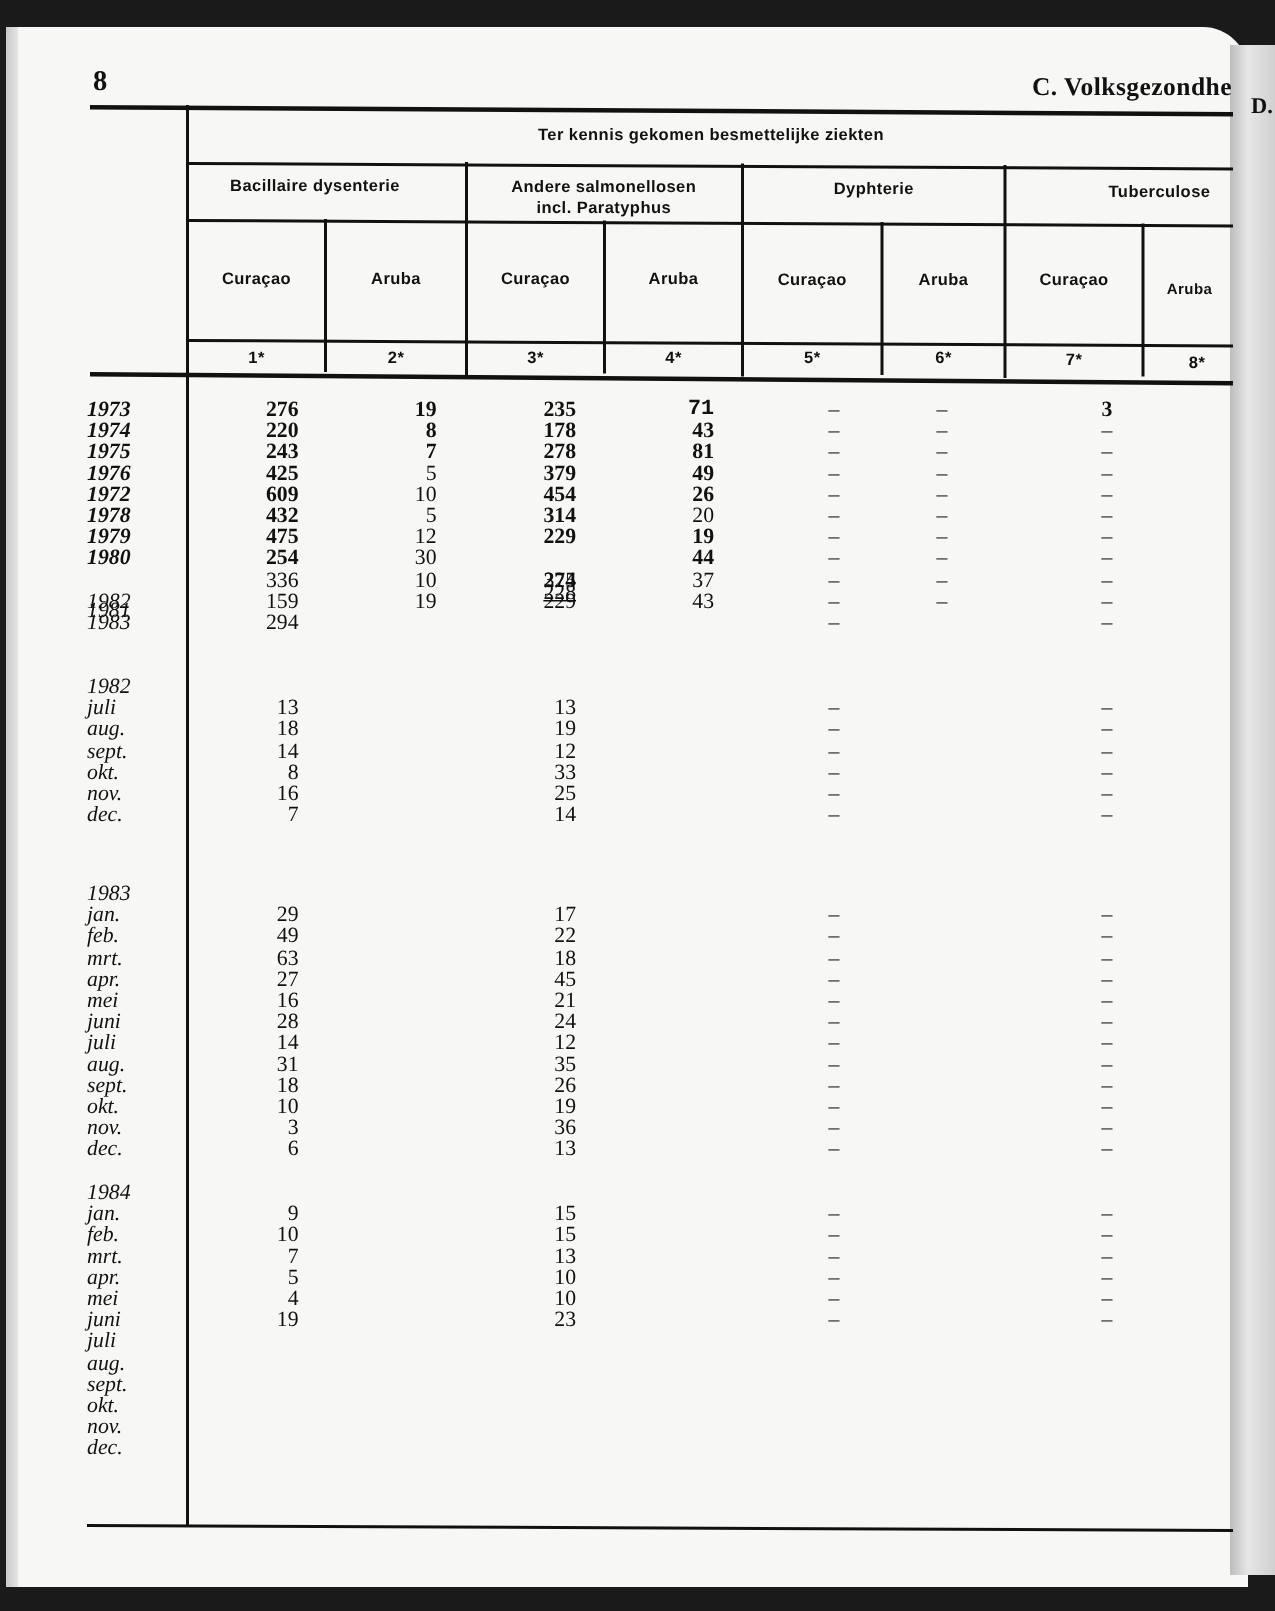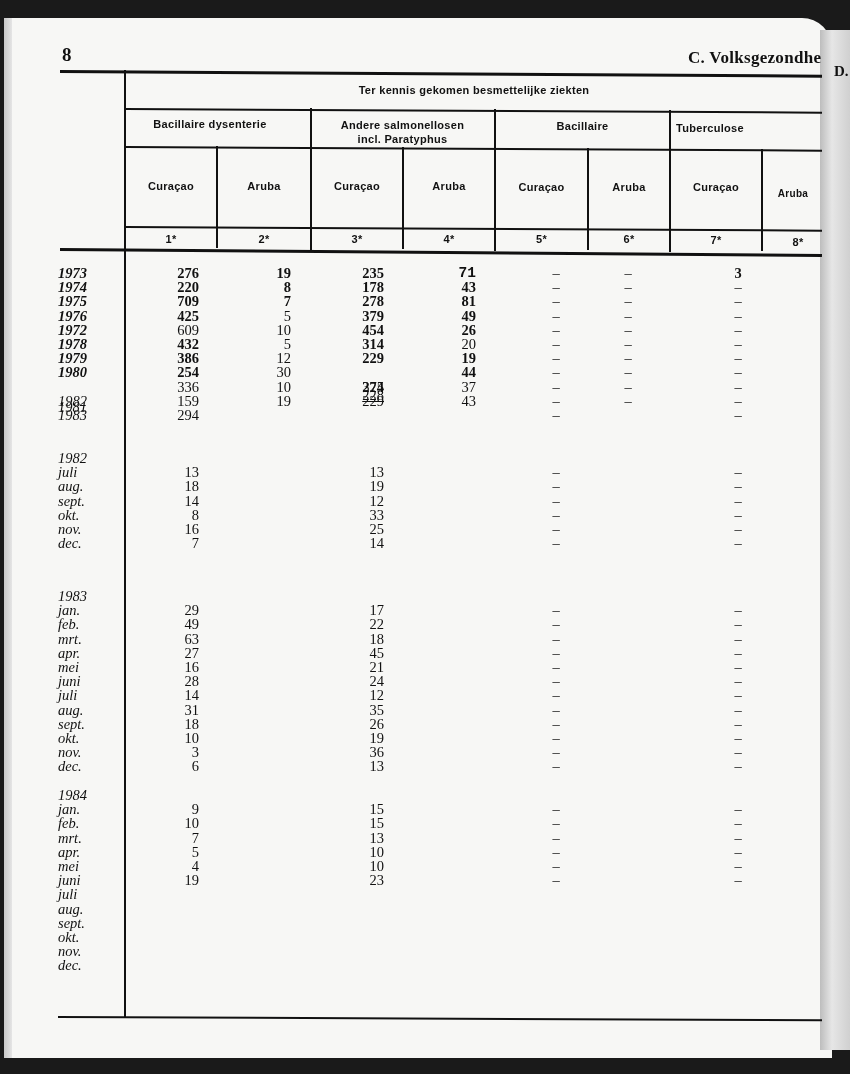--- a/index.html
+++ b/index.html
@@ -71,22 +71,22 @@
 <div class="vline" style="left:494px;top:109px;width:2px;height:142px;"></div>
 <div class="vline" style="left:669px;top:110px;width:2px;height:142px;"></div>
 <div class="vline" style="left:216px;top:146px;width:2px;height:102px;"></div>
 <div class="vline" style="left:402px;top:147px;width:2px;height:102px;"></div>
 <div class="vline" style="left:587px;top:148px;width:2px;height:102px;"></div>
 <div class="vline" style="left:761px;top:149px;width:2px;height:102px;"></div>
 
 <div class="hdr" style="left:126px;top:84px;width:696px;">Ter kennis gekomen besmettelijke ziekten</div>
 <div class="hdr" style="left:126px;top:118px;width:168px;">Bacillaire dysenterie</div>
 <div class="hdr" style="left:335px;top:118px;width:135px;line-height:14px;">Andere salmonellosen incl. Paratyphus</div>
-<div class="hdr" style="left:496px;top:120px;width:173px;">Bacillaire</div>
-<div class="hdr" style="left:635px;top:122px;width:150px;">Tuberculose</div>
+<div class="hdr" style="left:496px;top:120px;width:173px;">Dyphterie</div>
+<div class="hdr" style="left:698px;top:122px;width:150px;">Tuberculose</div>
 
 <div class="hdr" style="left:126px;top:180px;width:90px;">Curaçao</div>
 <div class="hdr" style="left:218px;top:180px;width:92px;">Aruba</div>
 <div class="hdr" style="left:312px;top:180px;width:90px;">Curaçao</div>
 <div class="hdr" style="left:404px;top:180px;width:90px;">Aruba</div>
 <div class="hdr" style="left:496px;top:181px;width:91px;">Curaçao</div>
 <div class="hdr" style="left:589px;top:181px;width:80px;">Aruba</div>
 <div class="hdr" style="left:671px;top:181px;width:90px;">Curaçao</div>
 <div class="hdr" style="left:763px;top:188px;width:60px;font-size:10px;">Aruba</div>
 
@@ -110,53 +110,53 @@
     <div class="col-dash" style="top: 266px; left: 723px; width: 30px; font-weight: bold;">3</div>
     <div class="rowlabels bold" style="top: 280.2px;">1974</div>
     <div class="col" style="top: 280.2px; left: 139px; width: 60px; font-weight: bold;">220</div>
     <div class="col" style="top: 280.2px; left: 231px; width: 60px; font-weight: bold;">8</div>
     <div class="col" style="top: 280.2px; left: 324px; width: 60px; font-weight: bold;">178</div>
     <div class="col" style="top: 280.2px; left: 416px; width: 60px; font-weight: bold;">43</div>
     <div class="col-dash" style="top: 280.2px; left: 541px; width: 30px;">–</div>
     <div class="col-dash" style="top: 280.2px; left: 613px; width: 30px;">–</div>
     <div class="col-dash" style="top: 280.2px; left: 723px; width: 30px;">–</div>
     <div class="rowlabels bold" style="top: 294.4px;">1975</div>
-    <div class="col" style="top: 294.4px; left: 139px; width: 60px; font-weight: bold;">709</div>
+    <div class="col" style="top: 294.4px; left: 139px; width: 60px; font-weight: bold;">243</div>
     <div class="col" style="top: 294.4px; left: 231px; width: 60px; font-weight: bold;">7</div>
     <div class="col" style="top: 294.4px; left: 324px; width: 60px; font-weight: bold;">278</div>
     <div class="col" style="top: 294.4px; left: 416px; width: 60px; font-weight: bold;">81</div>
     <div class="col-dash" style="top: 294.4px; left: 541px; width: 30px;">–</div>
     <div class="col-dash" style="top: 294.4px; left: 613px; width: 30px;">–</div>
     <div class="col-dash" style="top: 294.4px; left: 723px; width: 30px;">–</div>
     <div class="rowlabels bold" style="top: 308.6px;">1976</div>
     <div class="col" style="top: 308.6px; left: 139px; width: 60px; font-weight: bold;">425</div>
     <div class="col" style="top: 308.6px; left: 231px; width: 60px;">5</div>
     <div class="col" style="top: 308.6px; left: 324px; width: 60px; font-weight: bold;">379</div>
     <div class="col" style="top: 308.6px; left: 416px; width: 60px; font-weight: bold;">49</div>
     <div class="col-dash" style="top: 308.6px; left: 541px; width: 30px;">–</div>
     <div class="col-dash" style="top: 308.6px; left: 613px; width: 30px;">–</div>
     <div class="col-dash" style="top: 308.6px; left: 723px; width: 30px;">–</div>
     <div class="rowlabels bold" style="top: 322.8px;">1972</div>
-    <div class="col" style="top: 322.8px; left: 139px; width: 60px; font-weight: normal;">609</div>
+    <div class="col" style="top: 322.8px; left: 139px; width: 60px; font-weight: bold;">609</div>
     <div class="col" style="top: 322.8px; left: 231px; width: 60px;">10</div>
     <div class="col" style="top: 322.8px; left: 324px; width: 60px; font-weight: bold;">454</div>
     <div class="col" style="top: 322.8px; left: 416px; width: 60px; font-weight: bold;">26</div>
     <div class="col-dash" style="top: 322.8px; left: 541px; width: 30px;">–</div>
     <div class="col-dash" style="top: 322.8px; left: 613px; width: 30px;">–</div>
     <div class="col-dash" style="top: 322.8px; left: 723px; width: 30px;">–</div>
     <div class="rowlabels bold" style="top: 337px;">1978</div>
     <div class="col" style="top: 337px; left: 139px; width: 60px; font-weight: bold;">432</div>
     <div class="col" style="top: 337px; left: 231px; width: 60px;">5</div>
     <div class="col" style="top: 337px; left: 324px; width: 60px; font-weight: bold;">314</div>
     <div class="col" style="top: 337px; left: 416px; width: 60px; font-weight: normal;">20</div>
     <div class="col-dash" style="top: 337px; left: 541px; width: 30px;">–</div>
     <div class="col-dash" style="top: 337px; left: 613px; width: 30px;">–</div>
     <div class="col-dash" style="top: 337px; left: 723px; width: 30px;">–</div>
     <div class="rowlabels bold" style="top: 351.2px;">1979</div>
-    <div class="col" style="top: 351.2px; left: 139px; width: 60px; font-weight: bold;">386</div>
+    <div class="col" style="top: 351.2px; left: 139px; width: 60px; font-weight: bold;">475</div>
     <div class="col" style="top: 351.2px; left: 231px; width: 60px;">12</div>
     <div class="col" style="top: 351.2px; left: 324px; width: 60px; font-weight: bold;">229</div>
     <div class="col" style="top: 351.2px; left: 416px; width: 60px; font-weight: bold;">19</div>
     <div class="col-dash" style="top: 351.2px; left: 541px; width: 30px;">–</div>
     <div class="col-dash" style="top: 351.2px; left: 613px; width: 30px;">–</div>
     <div class="col-dash" style="top: 351.2px; left: 723px; width: 30px;">–</div>
     <div class="rowlabels bold" style="top: 365.4px;">1980</div>
     <div class="col" style="top: 365.4px; left: 139px; width: 60px; font-weight: bold;">254</div>
     <div class="col" style="top: 365.4px; left: 231px; width: 60px;">30</div>
     <div class="col" style="top: 380px; left: 324px; width: 60px; font-weight: bold;">274</div>

